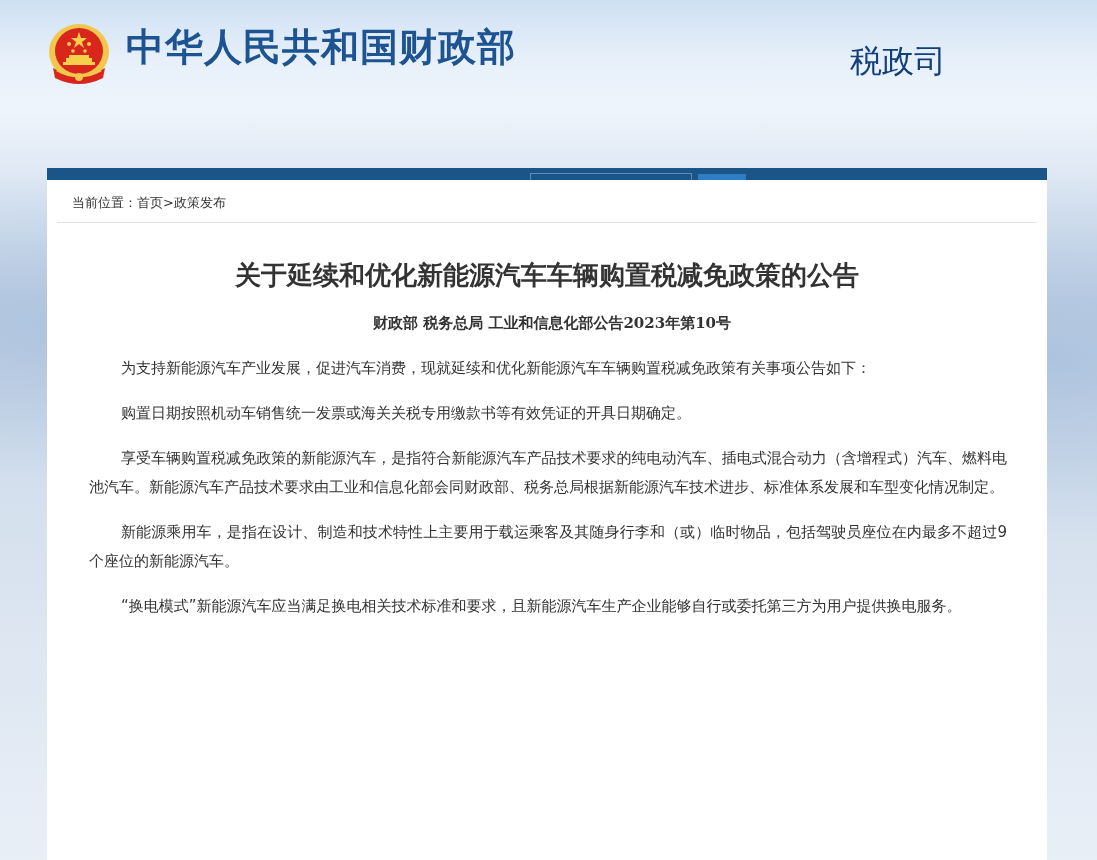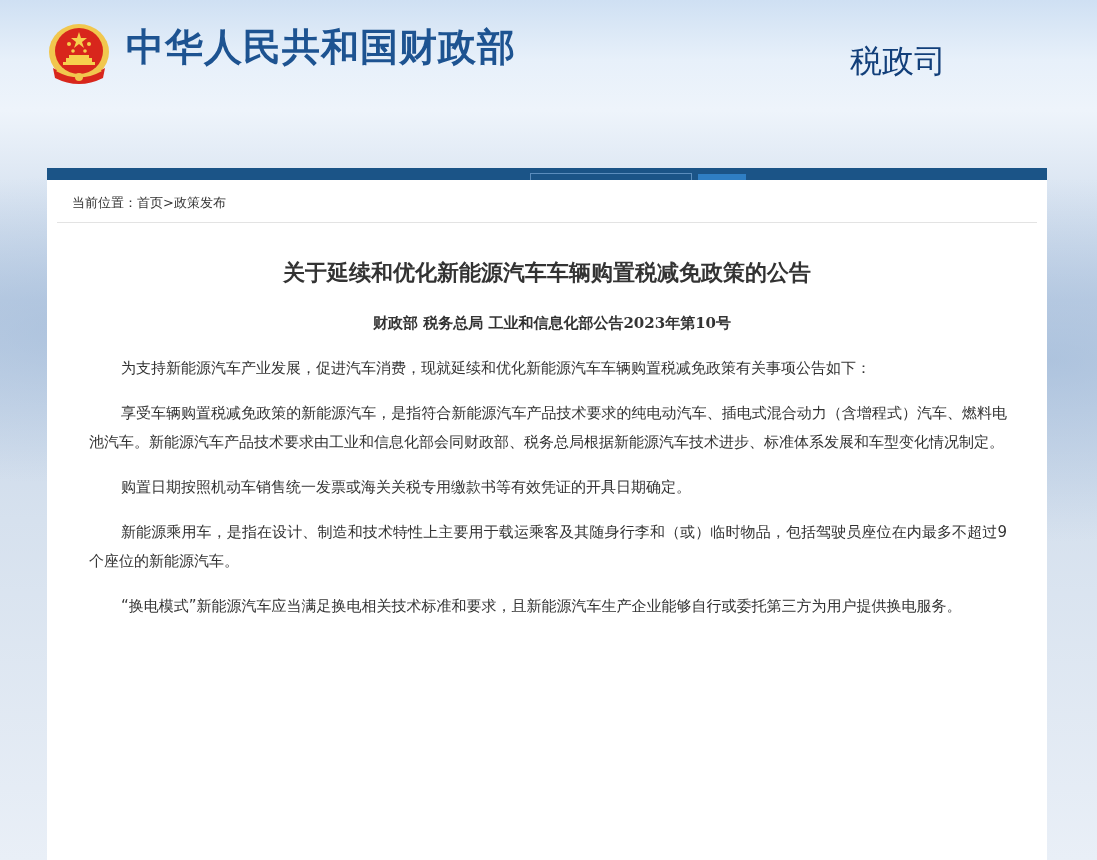--- a/index.html
+++ b/index.html
@@ -61,21 +61,21 @@
     position: absolute; left: 47px; top: 180px; width: 1000px; height: 700px;
     background: #ffffff;
   }
   .breadcrumb {
     position: absolute; left: 25px; top: 14px; font-size: 13px; color: #333333;
   }
   .breadcrumb span { display: inline; }
   .bc-divider { position: absolute; left: 10px; top: 42px; width: 980px; height: 1px; background: #e3e3e3; }
   .article-title {
     position: absolute; left: 0; width: 1000px; top: 78px; text-align: center;
-    font-size: 22px; font-weight: bold; color: #333333;
+    font-size: 26px; font-weight: bold; color: #333333;
   }
   .article-subtitle {
     position: absolute; left: 5px; width: 1000px; top: 134px; text-align: center;
     font-size: 15px; font-weight: bold; color: #333333; font-family: "DejaVu Serif", serif;
   }
   .body { position: absolute; left: 42px; top: 174px; width: 918px; }
   .para {
     margin: 0 0 16px 0; font-size: 15px; line-height: 29px; color: #333333; text-indent: 32px;
     font-family: "DejaVu Sans", sans-serif; text-align: justify;
   }
@@ -119,18 +119,18 @@
   <div class="breadcrumb">
     <span>当前位置：</span><span>首页</span><span>&gt;</span><span>政策发布</span>
   </div>
   <div class="bc-divider"></div>
 
   <div class="article-title">关于延续和优化新能源汽车车辆购置税减免政策的公告</div>
   <div class="article-subtitle">财政部 税务总局 工业和信息化部公告2023年第10号</div>
 
   <div class="body">
     <p class="para">为支持新能源汽车产业发展，促进汽车消费，现就延续和优化新能源汽车车辆购置税减免政策有关事项公告如下：</p>
+    <p class="para">购置日期按照机动车销售统一发票或海关关税专用缴款书等有效凭证的开具日期确定。</p>
     <p class="para">享受车辆购置税减免政策的新能源汽车，是指符合新能源汽车产品技术要求的纯电动汽车、插电式混合动力（含增程式）汽车、燃料电池汽车。新能源汽车产品技术要求由工业和信息化部会同财政部、税务总局根据新能源汽车技术进步、标准体系发展和车型变化情况制定。</p>
-    <p class="para">购置日期按照机动车销售统一发票或海关关税专用缴款书等有效凭证的开具日期确定。</p>
     <p class="para">新能源乘用车，是指在设计、制造和技术特性上主要用于载运乘客及其随身行李和（或）临时物品，包括驾驶员座位在内最多不超过9个座位的新能源汽车。</p>
     <p class="para">“换电模式”新能源汽车应当满足换电相关技术标准和要求，且新能源汽车生产企业能够自行或委托第三方为用户提供换电服务。</p>
   </div>
 </div>
 
 </body></html>

